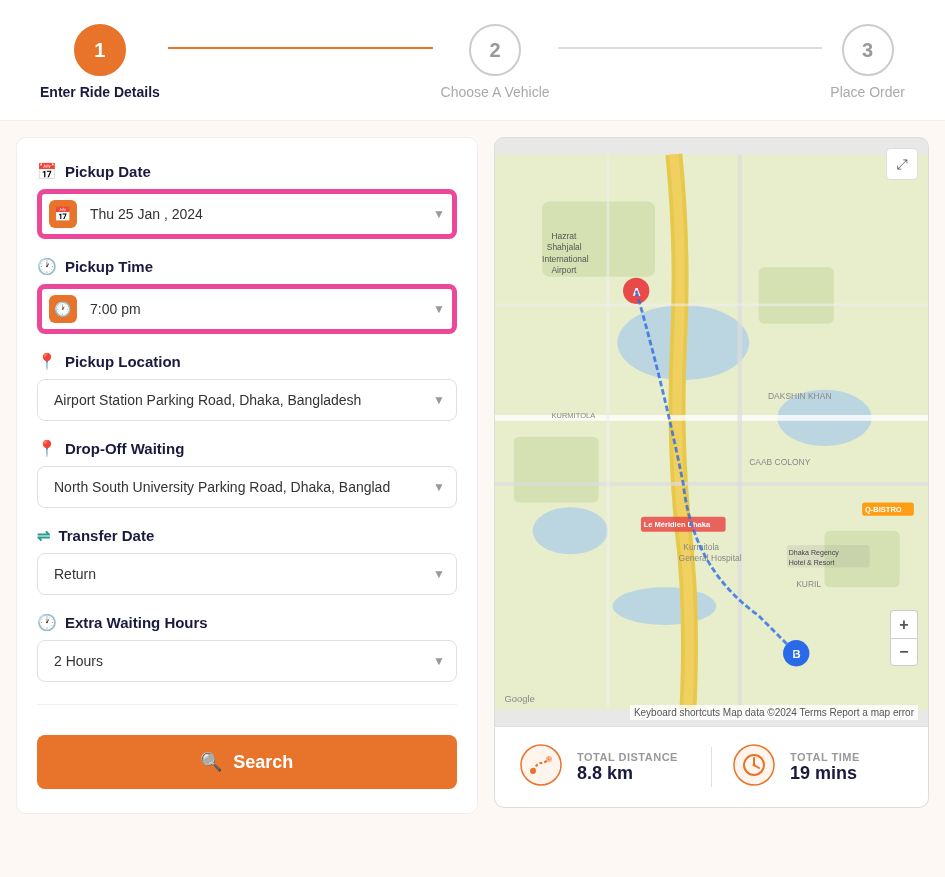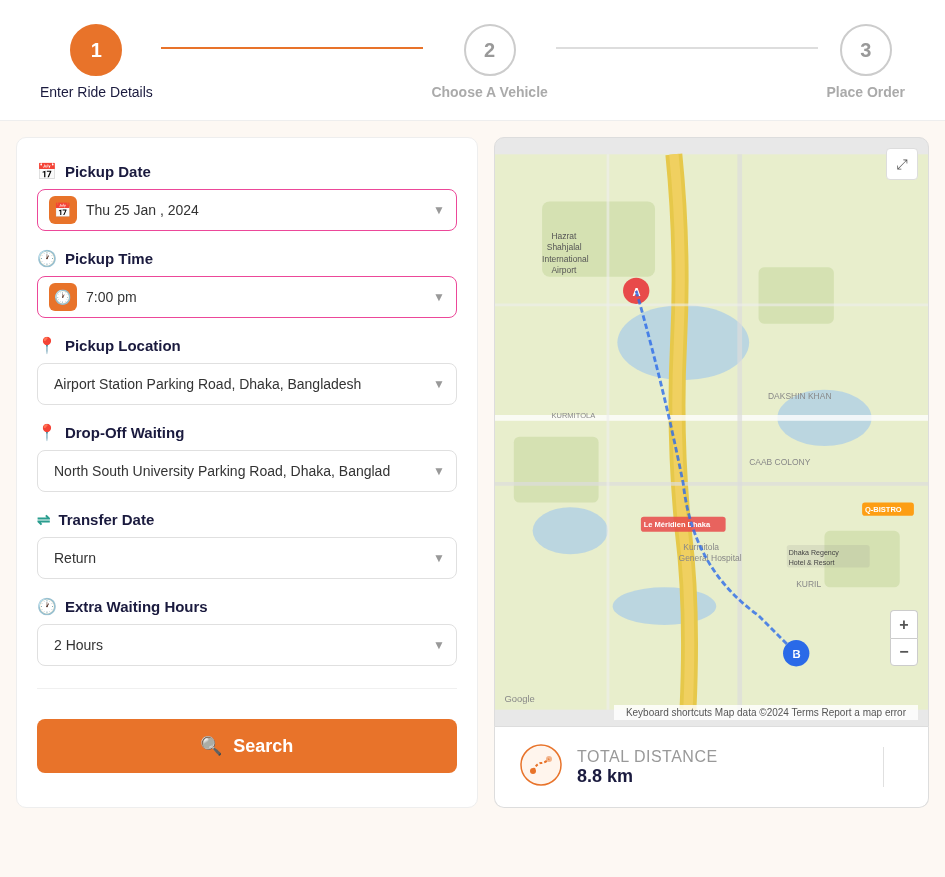--- a/index.html
+++ b/index.html
@@ -48,25 +48,25 @@
     }
     .step-label {
       margin-top: 8px;
       font-size: 14px;
       color: #333;
       font-weight: 600;
       white-space: nowrap;
     }
     .step-label.active {
       color: #1a1a3e;
-      font-weight: 400;
+      font-weight: 700;
     }
     .step-label.inactive {
       color: #aaa;
-      font-weight: 700;
+      font-weight: 400;
     }
     .step-line {
       flex: 1;
       height: 2px;
       background: #e8732a;
       margin: 0 8px;
       margin-bottom: 28px;
       min-width: 180px;
     }
     .step-line.inactive {
@@ -116,21 +116,21 @@
     .field-label .icon.red { color: #e84a4a; }
     .field-label .icon.teal { color: #2a9d8f; }
 
     .select-wrapper {
       position: relative;
     }
 
     .field-select {
       width: 100%;
       padding: 12px 40px 12px 48px;
-      border: 1px solid #ec4899;
+      border: 5px solid #ec4899;
       border-radius: 8px;
       font-size: 14px;
       color: #333;
       appearance: none;
       background: #fff;
       cursor: pointer;
       outline: none;
     }
 
     .select-icon {
@@ -261,21 +261,21 @@
       border-radius: 0 0 4px 4px;
     }
 
     .map-attribution {
       position: absolute;
       bottom: 6px;
       right: 10px;
       font-size: 10px;
       color: #555;
       background: rgba(255,255,255,0.8);
-      padding: 2px 12px;
+      padding: 2px 4px;
     }
 
     
     .stats-bar {
       background: #fff;
       border: 1px solid #ddd;
       border-top: none;
       border-radius: 0 0 10px 10px;
       padding: 16px 24px;
       display: flex;
@@ -300,23 +300,23 @@
       background: #e0e0e0;
       margin: 0 20px;
     }
 
     .stat-text {
       display: flex;
       flex-direction: column;
     }
 
     .stat-label {
-      font-size: 16px;
+      font-size: 11px;
       color: #999;
-      font-weight: 400;
+      font-weight: 700;
       letter-spacing: 0.5px;
       text-transform: uppercase;
       text-align: right;
     }
 
     .stat-value {
       font-size: 18px;
       font-weight: 700;
       color: #1a1a3e;
     }
@@ -540,18 +540,34 @@
           </svg>
         </div>
         <div class="stat-text">
           <span class="stat-label">TOTAL DISTANCE</span>
           <span class="stat-value">8.8 km</span>
         </div>
       </div>
 
       <div class="stat-divider"></div>
 
+      <div class="stat-item">
+        <div class="stat-icon-wrap">
+          <svg width="44" height="44" viewBox="0 0 44 44">
+            <circle cx="22" cy="22" r="20" fill="#fff5ed" stroke="#e8732a" stroke-width="1.5"></circle>
+
+            <circle cx="22" cy="22" r="10" stroke="#e8732a" stroke-width="2" fill="none"></circle>
+            <line x1="22" y1="22" x2="22" y2="15" stroke="#e8732a" stroke-width="2" stroke-linecap="round"></line>
+            <line x1="22" y1="22" x2="27" y2="25" stroke="#e8732a" stroke-width="2" stroke-linecap="round"></line>
+            <circle cx="22" cy="22" r="1.5" fill="#e8732a"></circle>
+          </svg>
+        </div>
+        <div class="stat-text">
+          <span class="stat-label">TOTAL TIME</span>
+          <span class="stat-value">19 mins</span>
+        </div>
+      </div>
 
     </div>
 
   </div>
 
 </div>
 
 </body></html>

